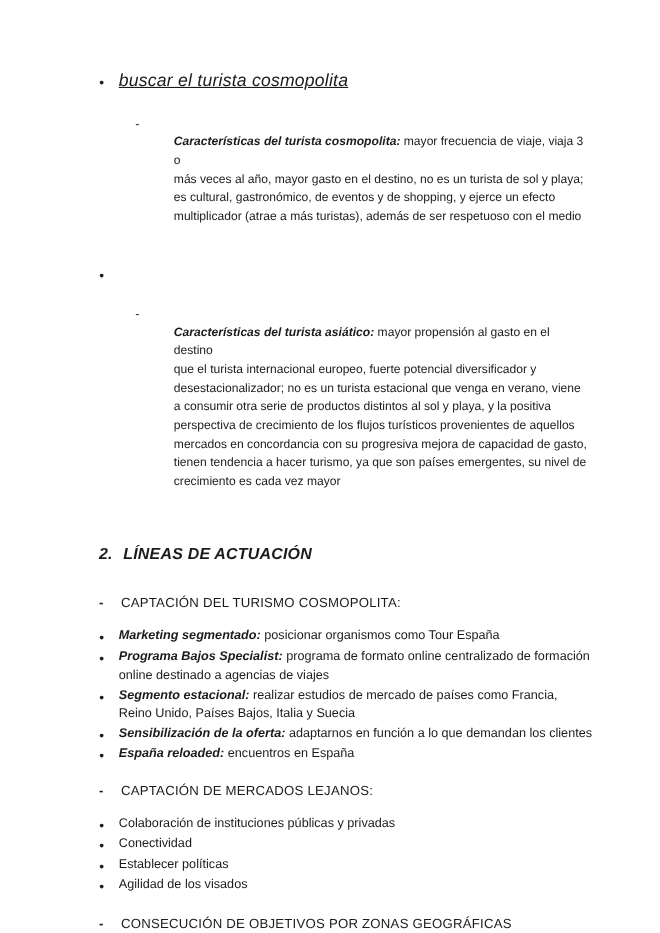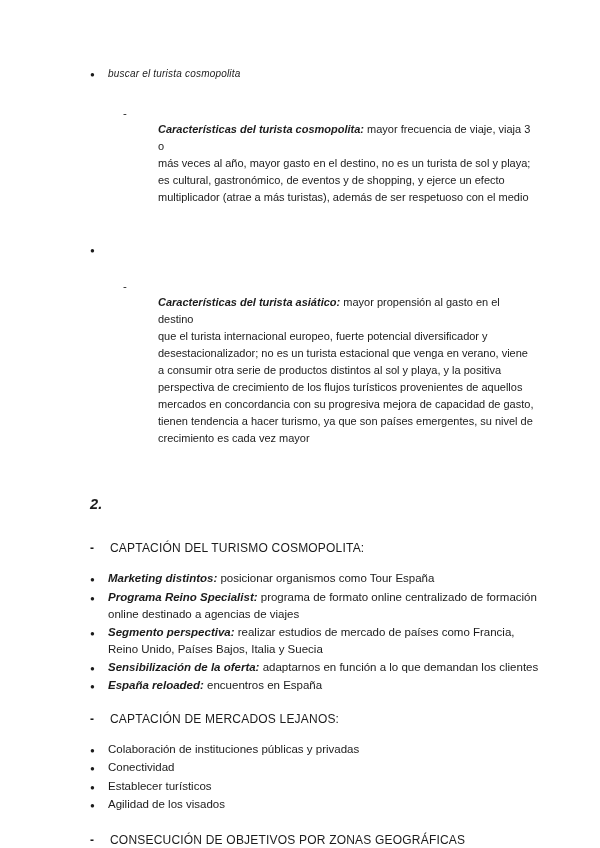--- a/index.html
+++ b/index.html
@@ -47,23 +47,24 @@
     line-height: 17px;
   }
   .mk.dash-h {
     width: 20px;
     font-size: 12px;
     line-height: 15px;
     font-weight: bold;
   }
   .lbl-italic {
     font-style: italic;
-    font-size: 10px;
+    font-size: 16px;
     line-height: 16px;
     letter-spacing: 0.2px;
+    text-decoration: underline;
   }
   
   .sub {
     margin-left: 33px;
   }
   .para {
     margin: 16px;
     font-size: 11px;
     line-height: 17px;
     width: 408px;
@@ -129,40 +130,41 @@
 desestacionalizador; no es un turista estacional que venga en verano, viene
 a consumir otra serie de productos distintos al sol y playa, y la positiva
 perspectiva de crecimiento de los flujos turísticos provenientes de aquellos
 mercados en concordancia con su progresiva mejora de capacidad de gasto,
 tienen tendencia a hacer turismo, ya que son países emergentes, su nivel de
 crecimiento es cada vez mayor</span></p>
   </div>
 
   <div class="row h2row" style="margin-top:32px;">
     <span class="h2num">2.</span>
+    <span class="h2txt">LÍNEAS DE ACTUACIÓN</span>
   </div>
 
   <div class="row" style="margin-top:28px;">
     <span class="mk dash-h">-</span>
     <span class="stitle">CAPTACIÓN DEL TURISMO COSMOPOLITA:</span>
   </div>
 
   <div style="margin-top:14px;">
     <div class="row">
       <span class="mk bullet-li">●</span>
-      <p class="litext"><b class="lead">Marketing distintos:</b><span> posicionar organismos como Tour España</span></p>
-    </div>
-    <div class="row">
-      <span class="mk bullet-li">●</span>
-      <p class="litext"><b class="lead">Programa Reino Specialist:</b><span> programa de formato online centralizado de formación
+      <p class="litext"><b class="lead">Marketing segmentado:</b><span> posicionar organismos como Tour España</span></p>
+    </div>
+    <div class="row">
+      <span class="mk bullet-li">●</span>
+      <p class="litext"><b class="lead">Programa Bajos Specialist:</b><span> programa de formato online centralizado de formación
 online destinado a agencias de viajes</span></p>
     </div>
     <div class="row">
       <span class="mk bullet-li">●</span>
-      <p class="litext"><b class="lead">Segmento perspectiva:</b><span> realizar estudios de mercado de países como Francia,
+      <p class="litext"><b class="lead">Segmento estacional:</b><span> realizar estudios de mercado de países como Francia,
 Reino Unido, Países Bajos, Italia y Suecia</span></p>
     </div>
     <div class="row">
       <span class="mk bullet-li">●</span>
       <p class="litext"><b class="lead">Sensibilización de la oferta:</b><span> adaptarnos en función a lo que demandan los clientes</span></p>
     </div>
     <div class="row">
       <span class="mk bullet-li">●</span>
       <p class="litext"><b class="lead">España reloaded:</b><span> encuentros en España</span></p>
     </div>
@@ -177,21 +179,21 @@
     <div class="row">
       <span class="mk bullet-li">●</span>
       <p class="litext"><span>Colaboración de instituciones públicas y privadas</span></p>
     </div>
     <div class="row">
       <span class="mk bullet-li">●</span>
       <p class="litext"><span>Conectividad</span></p>
     </div>
     <div class="row">
       <span class="mk bullet-li">●</span>
-      <p class="litext"><span>Establecer turísticos</span></p>
+      <p class="litext"><span>Establecer políticas</span></p>
     </div>
     <div class="row">
       <span class="mk bullet-li">●</span>
       <p class="litext"><span>Agilidad de los visados</span></p>
     </div>
   </div>
 
   <div class="row" style="margin-top:18px;">
     <span class="mk dash-h">-</span>
     <span class="stitle">CONSECUCIÓN DE OBJETIVOS POR ZONAS GEOGRÁFICAS</span>

